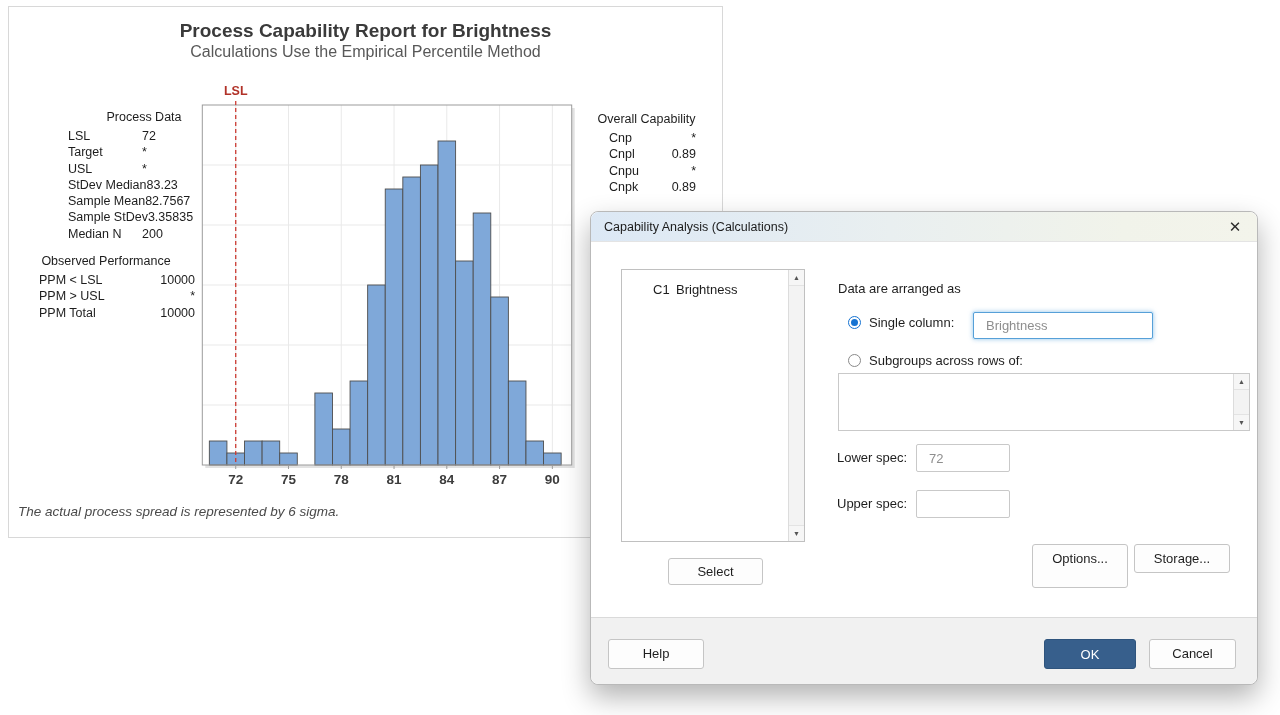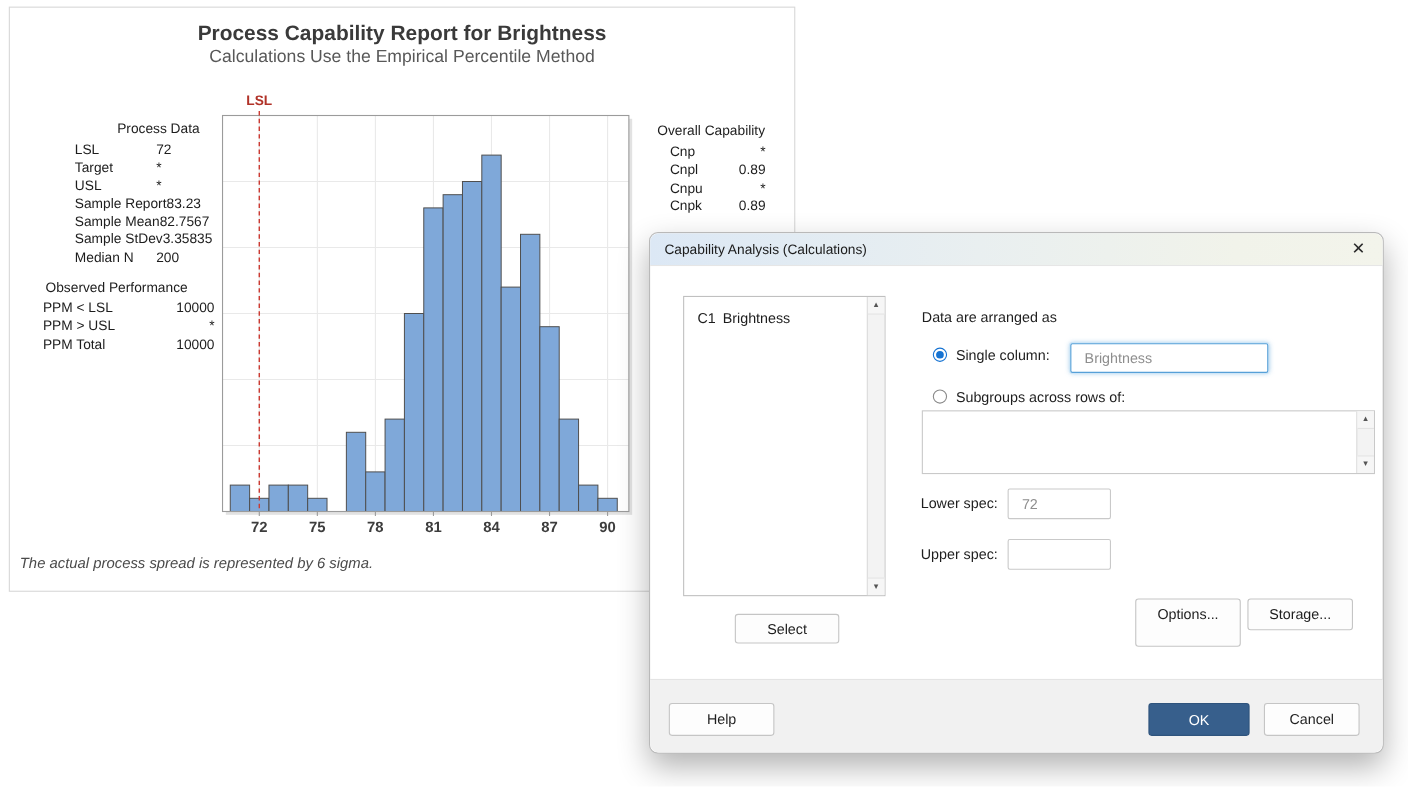--- a/index.html
+++ b/index.html
@@ -42,21 +42,21 @@
   .titlebar { position:absolute; left:0; top:0; width:100%; height:30px;
     border-radius:8px 8px 0 0; border-bottom:1px solid #e4e4e4;
     background:linear-gradient(90deg,#dce8f5 0%,#e9eff0 45%,#f1f3ea 80%,#f3f4eb 100%);
     line-height:30px; padding-left:13px; font-size:12.5px; color:#1b1b1b; }
   .close-btn { position:absolute; right:11px; top:0; width:22px; height:30px; line-height:30px;
     text-align:center; font-size:15px; color:#2b2b2b; cursor:pointer; }
 
   .listbox { position:absolute; left:30px; top:57px; width:184px; height:273px;
     background:#ffffff; border:1px solid #c0c0c0; }
   .list-item { padding:12px 0 0 12px; display:flex; font-size:13px; }
-  .list-item .col-id { width:23px; }
+  .list-item .col-id { width:23px;margin-left:19px; }
   .scrollbar { position:absolute; top:0; right:0; bottom:0; width:16px;
     background:#f3f3f3; border-left:1px solid #dcdcdc; }
   .sb-btn { position:absolute; left:0; width:15px; height:16px; text-align:center;
     line-height:16px; font-size:7px; color:#555; background:#f6f6f6; cursor:pointer; }
   .sb-up { top:0; border-bottom:1px solid #e3e3e3; }
   .sb-down { bottom:0; border-top:1px solid #e3e3e3; }
 
   .btn { position:absolute; background:#fdfdfd; border:1px solid #c5c5c5; border-radius:3px;
     font-size:13px; color:#1e1e1e; text-align:center; cursor:pointer;
     font-family:"Liberation Sans", sans-serif; }
@@ -106,21 +106,21 @@
         </div>
         <div class="r">
           <span class="lbl">Target</span>
           <span class="val">*</span>
         </div>
         <div class="r">
           <span class="lbl">USL</span>
           <span class="val">*</span>
         </div>
         <div class="r">
-          <span class="lbl">Sample Report</span>
+          <span class="lbl">StDev Median</span>
           <span class="val">83.23</span>
         </div>
         <div class="r">
           <span class="lbl">Sample Mean</span>
           <span class="val">82.7567</span>
         </div>
         <div class="r">
           <span class="lbl">Sample StDev</span>
           <span class="val">3.35835</span>
         </div>

